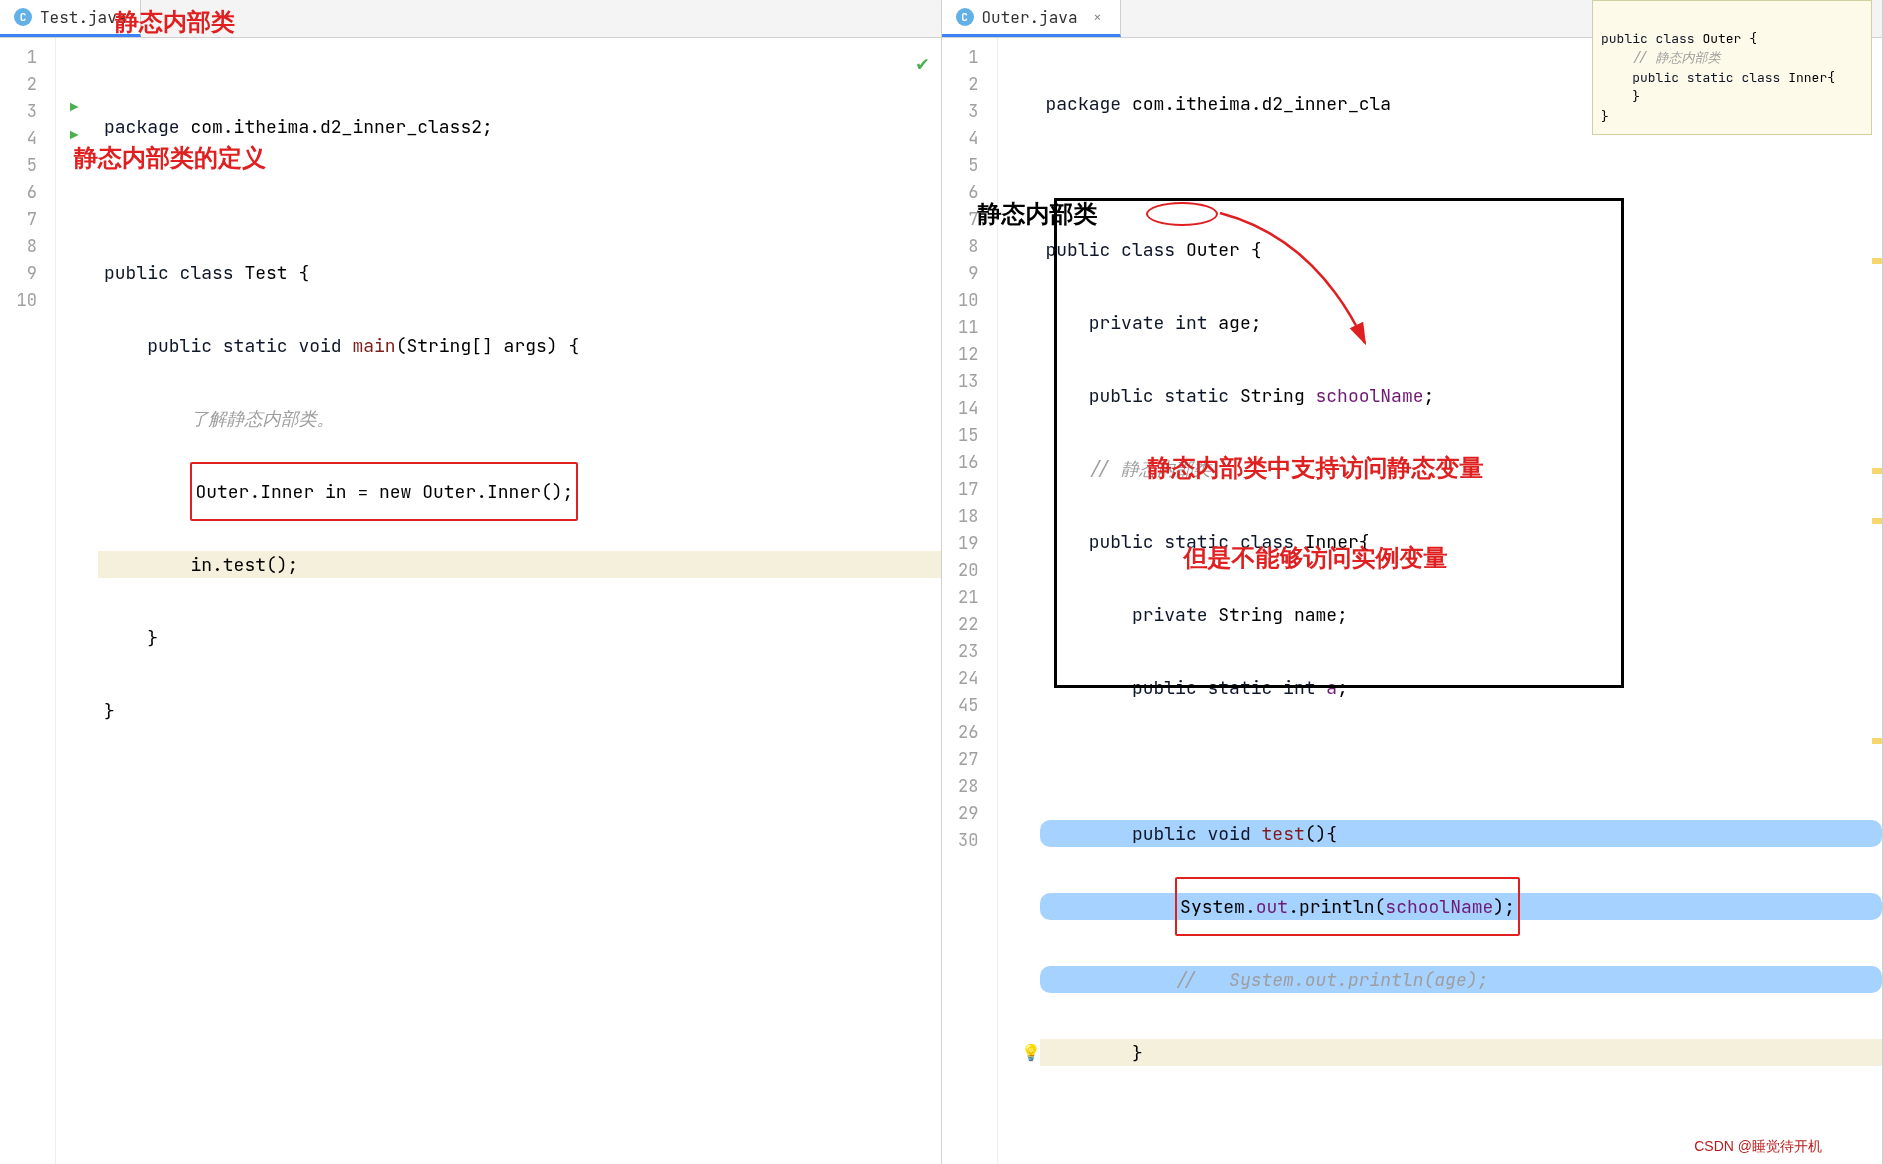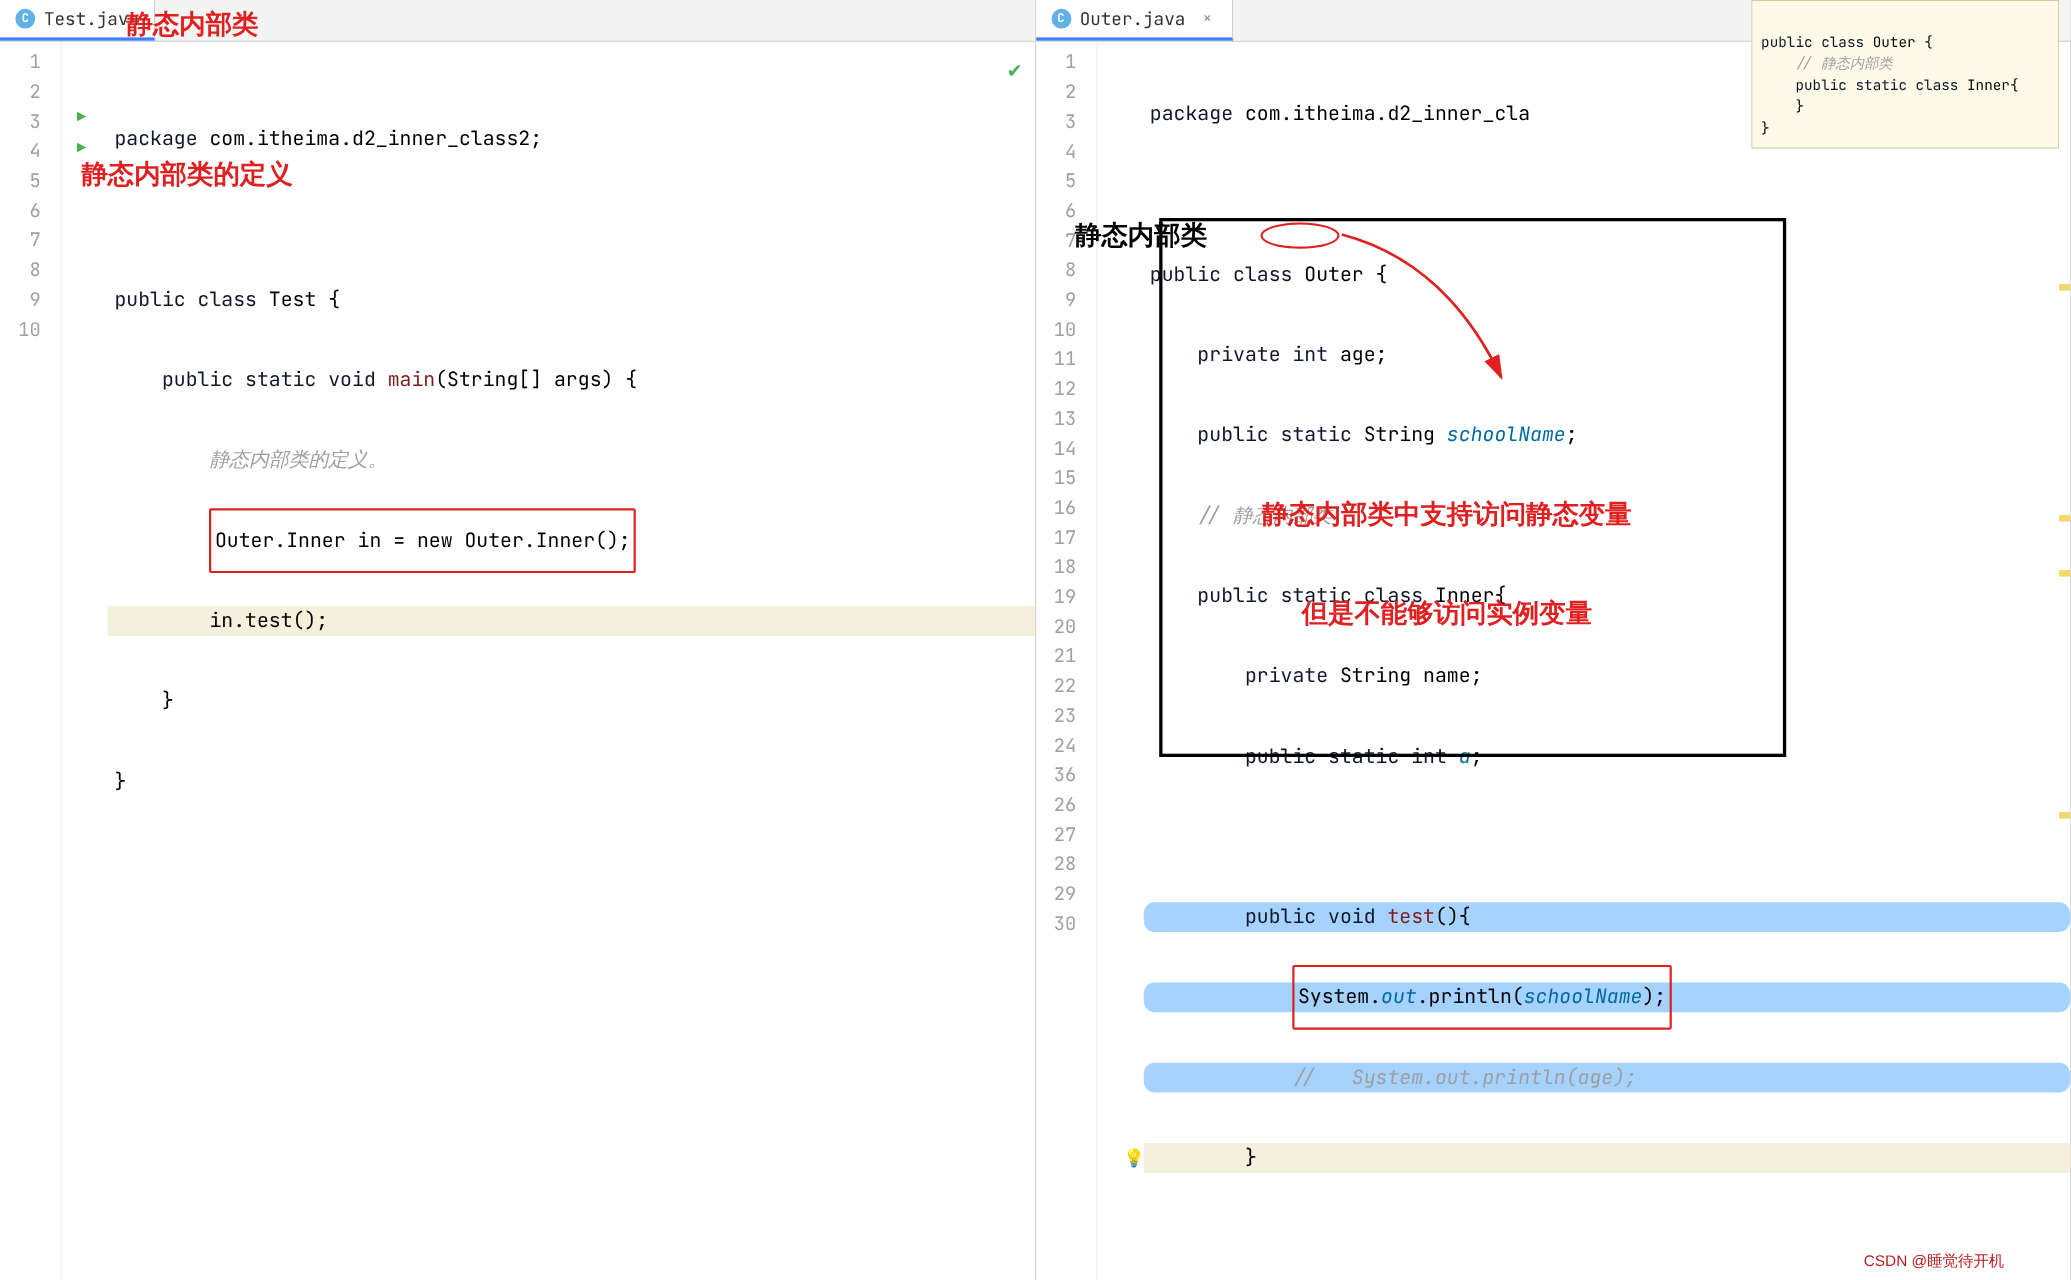--- a/index.html
+++ b/index.html
@@ -93,21 +93,21 @@
     .run-icon.l4 { top: 88px; }
     .line { height: 27px; line-height: 27px; }
     .code {
       flex: 1;
       padding-top: 6px;
       white-space: pre;
       position: relative;
     }
     .code .line { padding-left: 6px; }
     .kw { color: #0f172a; }
-    .static-it { color: #0369a1; font-style: italic; }
+    .static-it { color: #701a75; }
     .method { color: #7f1d1d; }
     .comment { color: #9e9e9e; font-style: italic; }
     .highlight-line {
       background: #f5f0dc;
     }
     .selection-bg {
       background: #a6d2ff;
       border-radius: 10px;
     }
     .red-box {
@@ -206,21 +206,21 @@
     <div class="gutter-extra">
       <span class="run-icon l3">▶</span>
       <span class="run-icon l4">▶</span>
     </div>
     <div class="code">
       <span class="checkmark">✔</span>
       <div class="line"><span class="kw">package</span> com.itheima.d2_inner_class2;</div>
       <div class="line"></div>
       <div class="line"><span class="kw">public class</span> Test {</div>
       <div class="line">    <span class="kw">public static void</span> <span class="method">main</span>(String[] args) {</div>
-      <div class="line">        <span class="comment">静态内部类的定义。</span></div>
+      <div class="line">        <span class="comment">了解静态内部类。</span></div>
       <div class="line">        <span class="red-box"><span>Outer.Inner in = new Outer.Inner();</span></span></div>
       <div class="line highlight-line"><span>        in.test();</span></div>
       <div class="line">    }</div>
       <div class="line">}</div>
 
       <div class="annotation" style="left:-24px; top:104px;">静态内部类的定义</div>
     </div>
   </div>
 </div>
 
@@ -251,21 +251,21 @@
         <div class="line">15</div>
         <div class="line">16</div>
         <div class="line">17</div>
         <div class="line">18</div>
         <div class="line">19</div>
         <div class="line">20</div>
         <div class="line">21</div>
         <div class="line">22</div>
         <div class="line">23</div>
         <div class="line">24</div>
-        <div class="line">36</div>
+        <div class="line">45</div>
         <div class="line">26</div>
         <div class="line">27</div>
         <div class="line">28</div>
         <div class="line">29</div>
         <div class="line">30</div>
     </div>
     <div class="gutter-extra"></div>
     <div class="code">
       <div class="line"><span class="kw">package</span> com.itheima.d2_inner_cla</div>
       <div class="line"></div>

